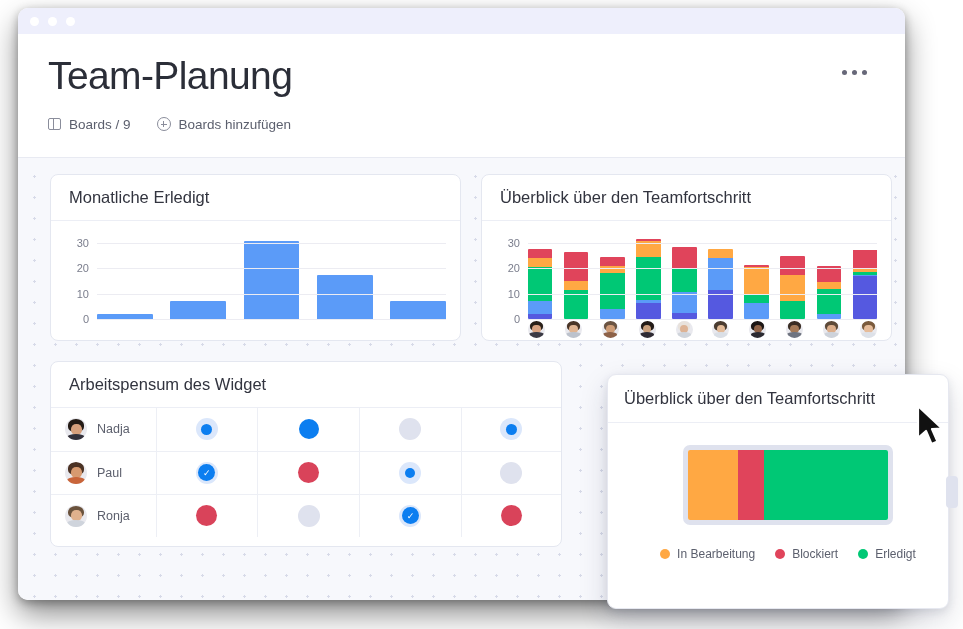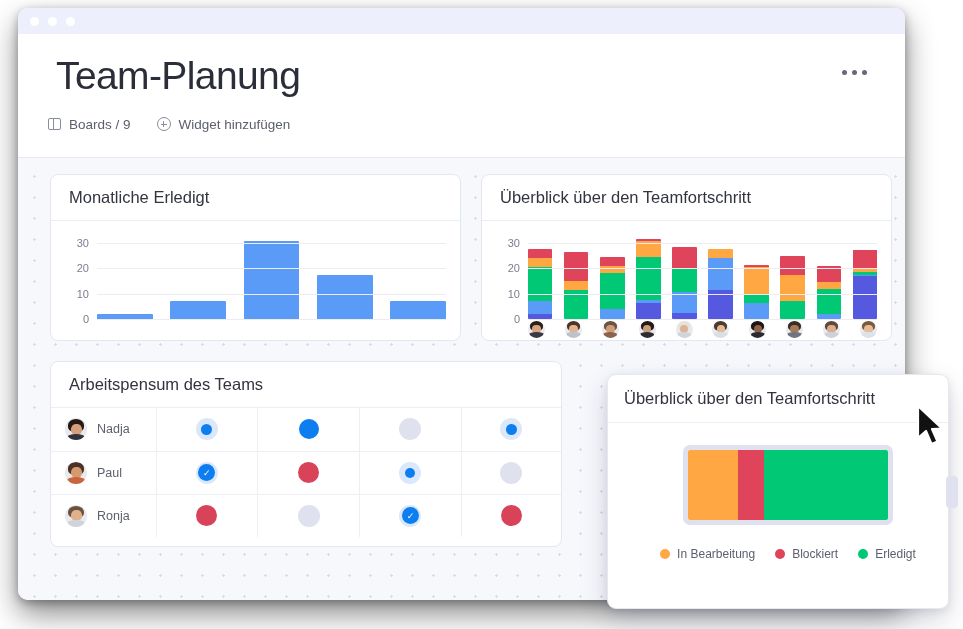--- a/index.html
+++ b/index.html
@@ -49,21 +49,20 @@
     background: #ffffff;
     padding: 22px 26px 0 30px;
     height: 123px;
   }
   .page-title {
     font-size: 39px;
     font-weight: 400;
     color: #2b2e38;
     letter-spacing: -0.6px;
     line-height: 1.05;
-    margin-left: 8px;
   }
   .head-row {
     display: flex;
     align-items: flex-start;
     justify-content: space-between;
   }
   .kebab {
     display: flex; gap: 5px; align-items: center;
     padding: 14px 12px 6px 12px;
     cursor: pointer;
@@ -353,21 +352,21 @@
           <i></i>
         </div>
       </div>
       <div class="meta-row">
         <div class="meta-item">
           <span class="icon-board"></span>
           <span>Boards / 9</span>
         </div>
         <div class="meta-item">
           <span class="icon-plus"></span>
-          <span>Widget hinzufügen</span>
+          <span>Boards hinzufügen</span>
         </div>
       </div>
     </div>
 
     <div class="canvas">
 
       <div class="widget" id="w-monthly">
         <div class="widget-head">
           <div class="widget-title">Monatliche Erledigt</div>
         </div>
@@ -527,21 +526,21 @@
                   <span class="face" style="background:#e6bc9a"></span>
                   <span class="body" style="background:#dde1e8"></span>
                 </div>
               </div>
           </div>
         </div>
       </div>
 
       <div class="widget" id="w-workload">
         <div class="widget-head">
-          <div class="widget-title">Arbeitspensum des Teams</div>
+          <div class="widget-title">Arbeitspensum des Widget</div>
         </div>
         <div class="widget-body">
           <table class="wl-table">
             <tbody id="wl-body">
                 <tr>
                   <td class="wl-name">
                     <span class="wl-name-inner">
                       <span class="av" style="width:22px;height:22px">
                         <span class="hair" style="background:#241b15"></span>
                         <span class="face" style="background:#d7a07c"></span>

